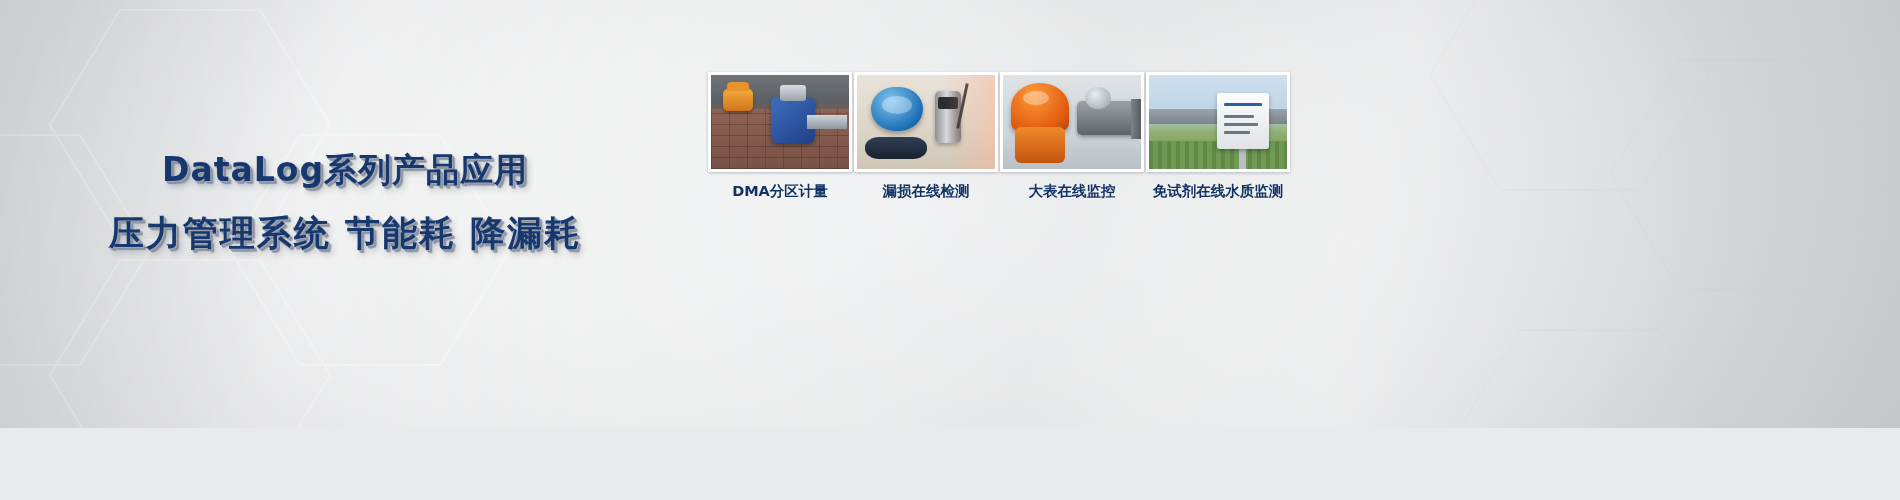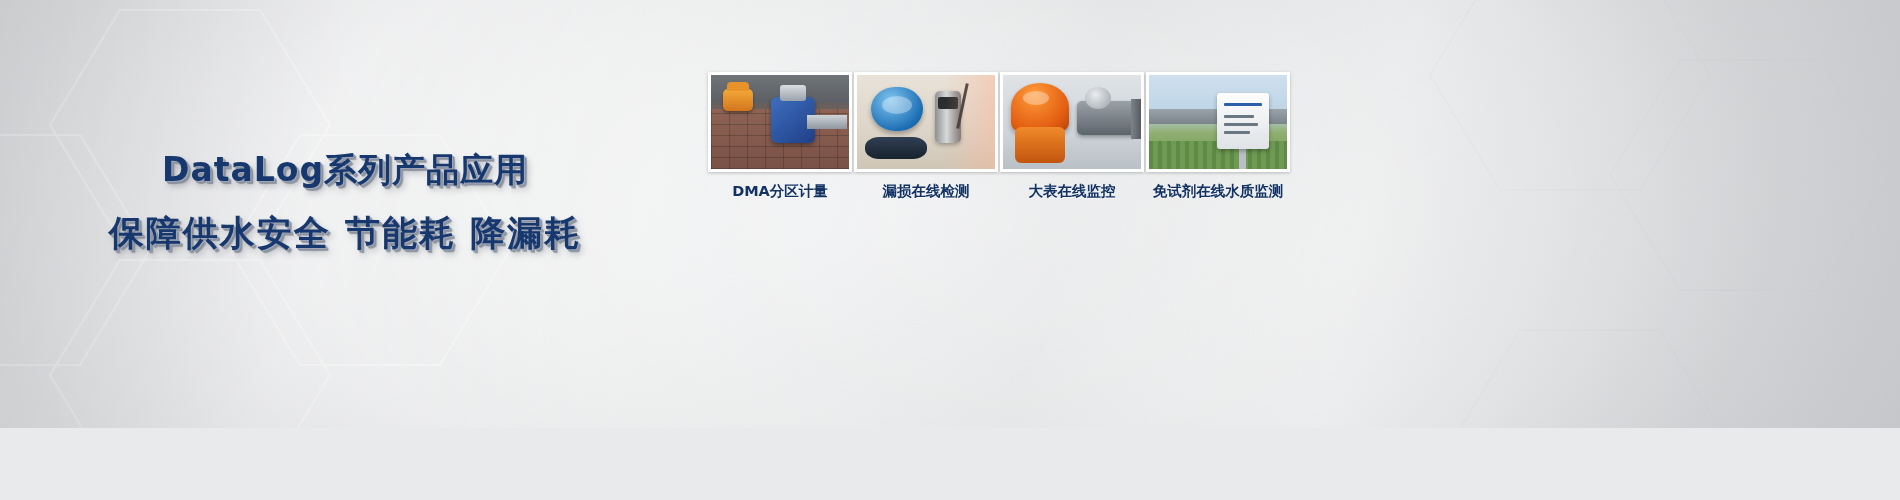--- a/index.html
+++ b/index.html
@@ -217,21 +217,21 @@
         <polygon points="1520,330 1660,330 1730,445 1660,560 1520,560 1450,445"></polygon>
       </g>
     </svg>
   </div>
 
   <div class="sheen"></div>
   <div class="vignette"></div>
 
   <div class="headline">
     <div class="hl-line hl-1">DataLog系列产品应用</div>
-    <div class="hl-line hl-2">保障供水安全 节能耗 降漏耗</div>
+    <div class="hl-line hl-2">压力管理系统 节能耗 降漏耗</div>
   </div>
 
   <div class="grid">
 
     <div class="cell">
       <div class="thumb">
         <div class="scene s1">
             <div class="sky"></div>
             <div class="brick"></div>
             <div class="orange"></div>

